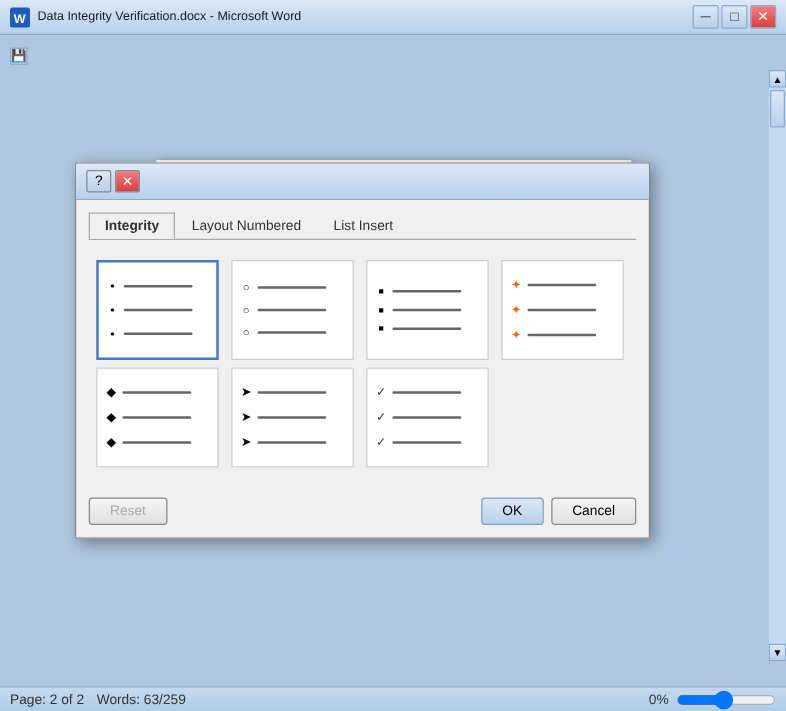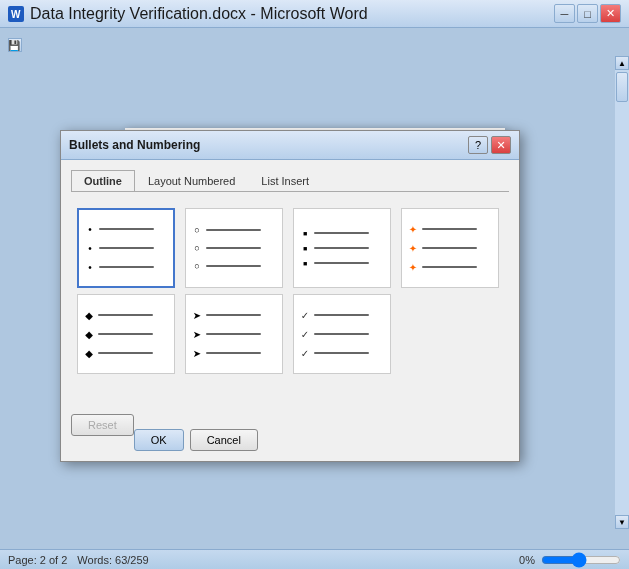--- a/index.html
+++ b/index.html
@@ -10,21 +10,21 @@
       background: linear-gradient(to bottom, #dce8f7, #b8d0eb);
       height: 28px;
       display: flex;
       align-items: center;
       justify-content: space-between;
       padding: 0 8px;
       border-bottom: 1px solid #8aabcf;
     }
     .title-bar-left { display: flex; align-items: center; gap: 6px; }
     .title-bar-icon { width: 16px; height: 16px; background: #1e5bbf; border-radius: 2px; display: flex; align-items: center; justify-content: center; }
-    .title-bar-text { font-size: 16px; color: #1a1a1a; font-weight: 400; }
+    .title-bar-text { font-size: 10px; color: #1a1a1a; font-weight: 400; }
     .title-bar-controls { display: flex; gap: 2px; }
     .title-btn { width: 21px; height: 19px; border: 1px solid #8aabcf; background: linear-gradient(to bottom, #dce8f7, #b8d0eb); font-size: 11px; display: flex; align-items: center; justify-content: center; cursor: pointer; border-radius: 2px; color: #333; }
     .title-btn.close { background: linear-gradient(to bottom, #f47c7c, #d94040); color: white; }
 
     
     .ribbon { background: linear-gradient(to bottom, #f3f9ff, #daeaf8); border-bottom: 2px solid #8aabcf; }
     .ribbon-tabs { display: flex; padding: 0 8px; gap: 0; background: linear-gradient(to bottom, #c5d9ef, #b0cce6); }
     .ribbon-tab { padding: 4px 10px; font-size: 11px; color: #333; cursor: pointer; border: 1px solid transparent; border-bottom: none; background: transparent; }
     .ribbon-tab.active { background: linear-gradient(to bottom, #f3f9ff, #daeaf8); border-color: #8aabcf; border-bottom: 1px solid #daeaf8; color: #000; }
     .ribbon-tab.search-commands { background: linear-gradient(to bottom, #ffd56b, #f0a800); border: 1px solid #c88000; font-weight: bold; color: #333; }
@@ -87,22 +87,22 @@
     .bullet-cell.selected { border: 2px solid #4477cc; }
     .bullet-cell.none-cell { font-size: 14px; color: #333; }
 
     .bullet-lines { display: flex; flex-direction: column; justify-content: center; gap: 8px; padding: 8px 6px; width: 100%; }
     .bullet-line { display: flex; align-items: center; gap: 4px; }
     .bullet-marker { font-size: 10px; width: 10px; text-align: center; }
     .bullet-dash { height: 2px; background: #666; flex: 1; border-radius: 1px; }
     .bullet-dash.short { width: 55px; flex: none; }
 
     
-    .dialog-footer { display: flex; align-items: center; padding: 8px 10px 10px; }
-    .footer-right { display: flex; gap: 6px; margin-top: 31px; }
+    .dialog-footer { display: flex; justify-content: space-between; align-items: center; padding: 8px 10px 10px; }
+    .footer-right { display: flex; gap: 6px; }
     .btn { padding: 4px 16px; font-size: 11px; border: 1px solid #888; background: linear-gradient(to bottom, #f5f5f5, #e0e0e0); cursor: pointer; border-radius: 3px; }
     .btn.primary { background: linear-gradient(to bottom, #dce8f7, #b8d0eb); border-color: #7a9cbf; }
     .btn-customize { padding: 4px 12px; font-size: 11px; border: 1px solid #888; background: linear-gradient(to bottom, #f5f5f5, #e0e0e0); cursor: pointer; border-radius: 3px; }
 
     
     .status-bar {
       position: absolute;
       bottom: 0; left: 0; right: 0;
       height: 20px;
       background: linear-gradient(to bottom, #c5d9ef, #b0cce6);
@@ -238,30 +238,29 @@
   <div class="scrollbar-v">
     <div class="scroll-arrow">▲</div>
     <div class="scroll-thumb"></div>
     <div style="flex:1;"></div>
     <div class="scroll-arrow">▼</div>
   </div>
 </div>
 
 <div class="dialog">
   <div class="dialog-titlebar">
-    <span class="dialog-title">Bullets and Numbering</span>
     <div class="dialog-controls">
       <div class="dialog-btn">?</div>
       <div class="dialog-btn close">✕</div>
     </div>
   </div>
   <div class="dialog-body">
 
     <div class="tabs">
-      <div class="tab active">Outline</div>
+      <div class="tab active">Integrity</div>
       <div class="tab">Layout Numbered</div>
       <div class="tab">List Insert</div>
     </div>
 
     <div class="bullet-grid">
 
 
       <div class="bullet-cell selected">
         <div class="bullet-lines">
           <div class="bullet-line">

